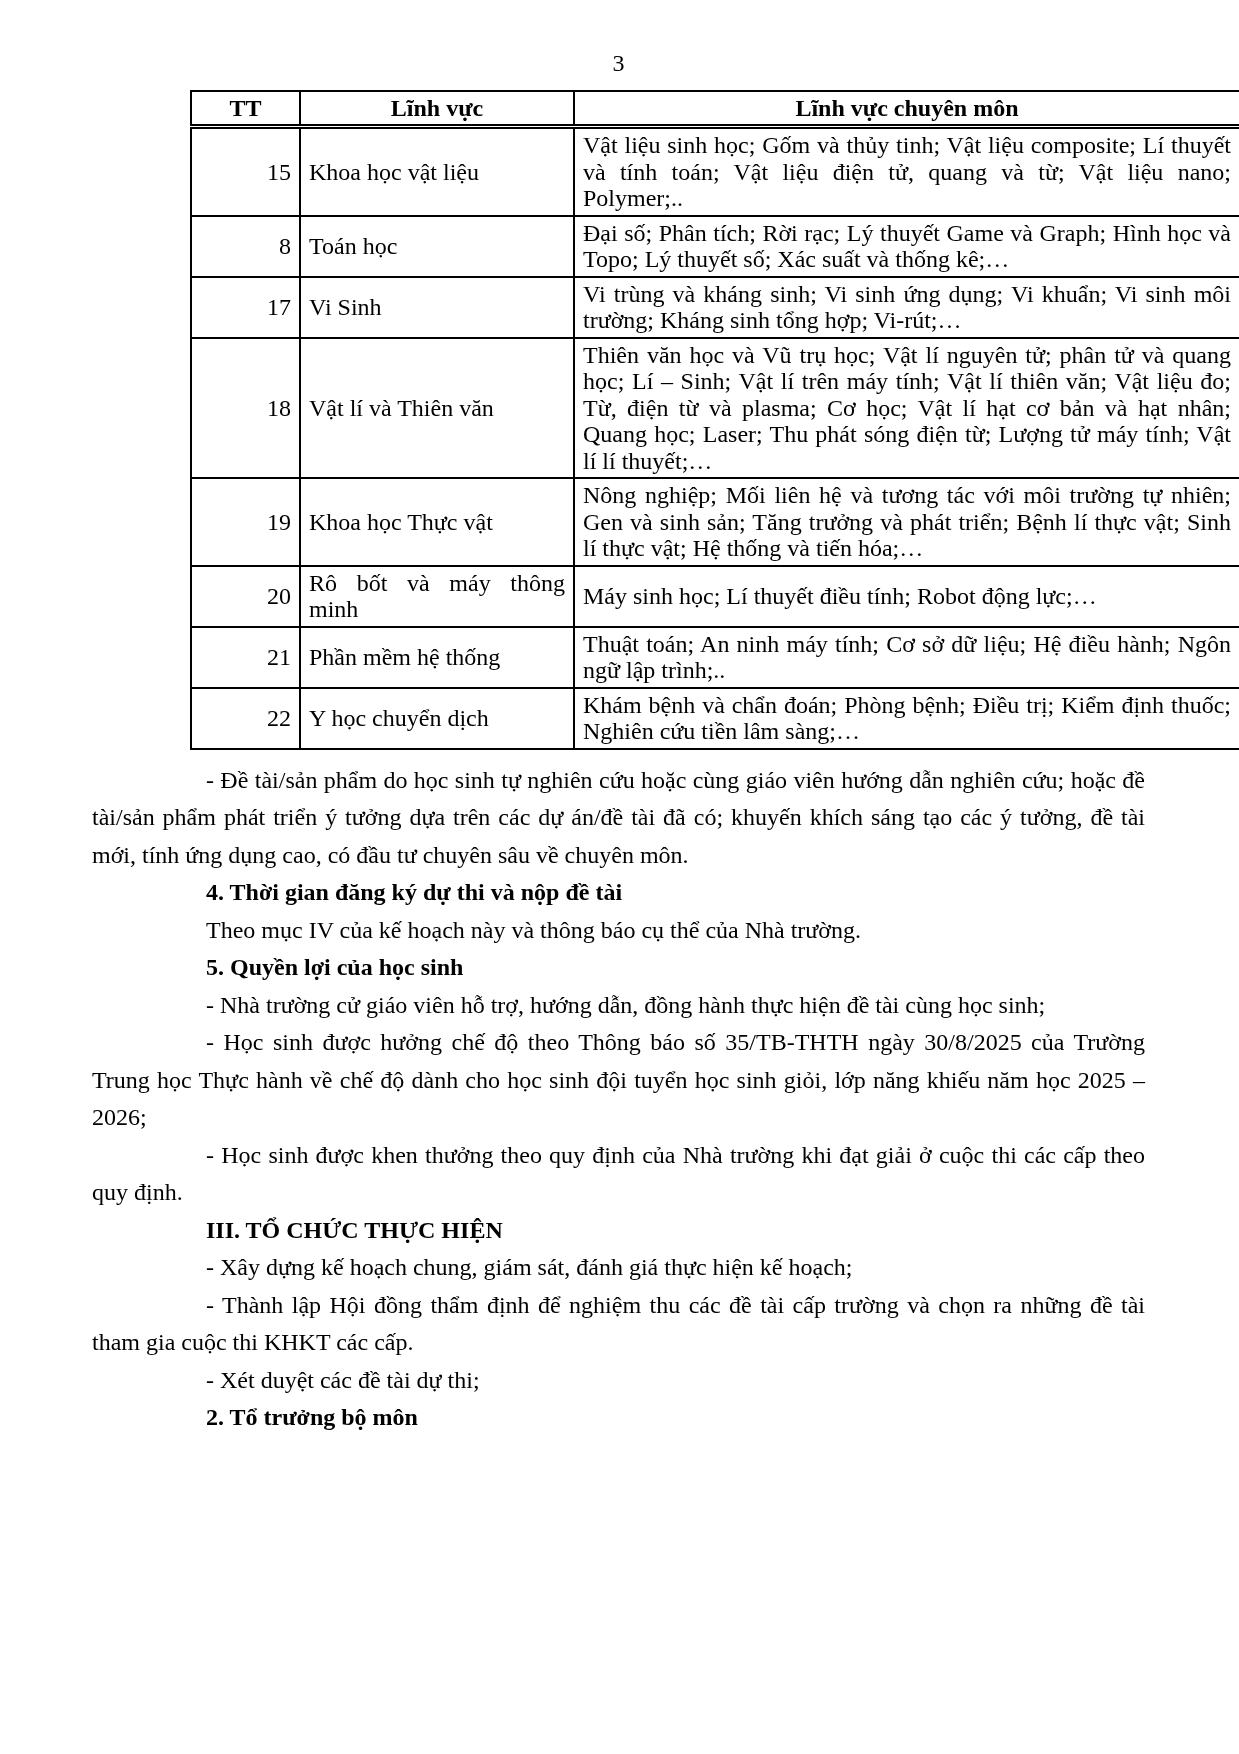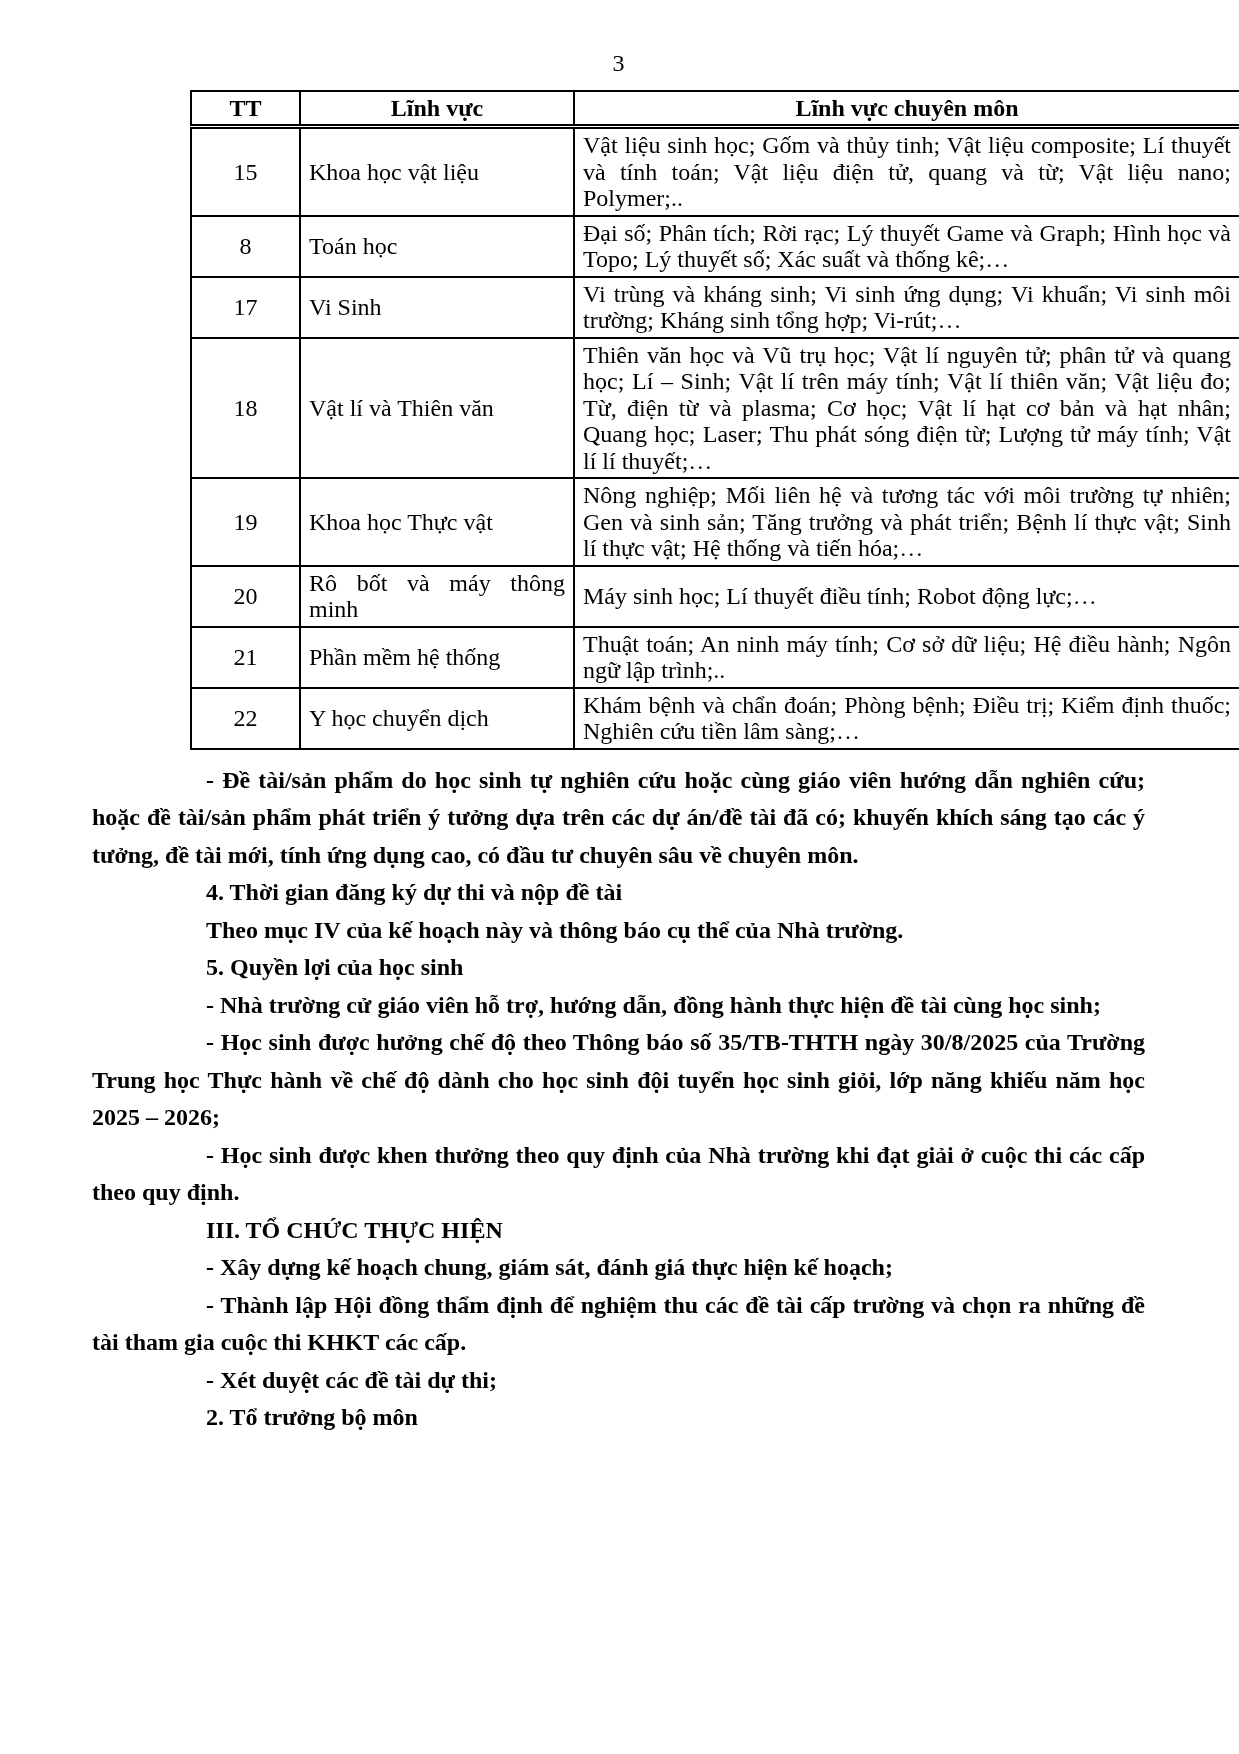--- a/index.html
+++ b/index.html
@@ -40,36 +40,35 @@
     text-align: center;
     padding: 2px 16px;
     line-height: 28px;
   }
   table.fields td {
     padding: 3px 8px;
     line-height: 26.5px;
     vertical-align: middle;
     margin-left: 30px;
   }
-  td.col-tt { text-align: center; border-radius: 11px; }
+  td.col-tt { text-align: right; border-radius: 11px; }
   th.col-tt { width: 75px; }
   th.col-lv { width: 240px; }
   th.col-cm { width: 632px; }
   td.col-lv { text-align: justify; border-radius: 25px; }
   td.col-cm { text-align: justify; }
   .doc-body {
     margin-top: 12px;
     font-size: 24px;
   }
   .doc-body p {
     margin: 0;
     line-height: 37.5px;
     text-align: justify;
     text-indent: 114px;
-    font-weight: bold;
   }
   .doc-body p.heading {
     font-weight: bold;
     text-align: left;
   }
 </style>
 </head>
 <body>
 
 <div class="page">

